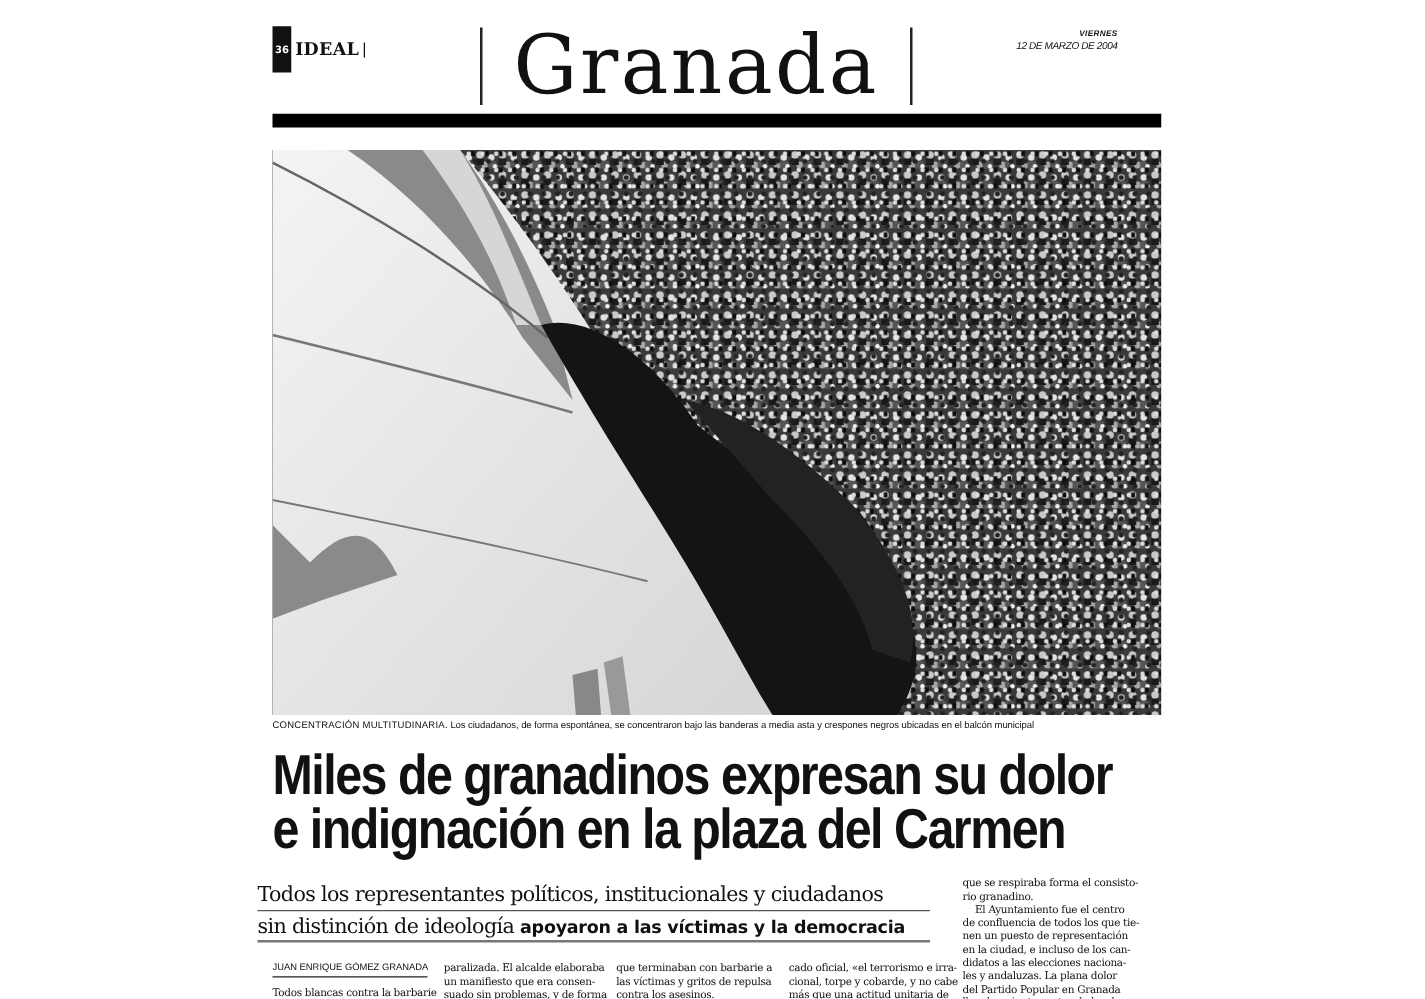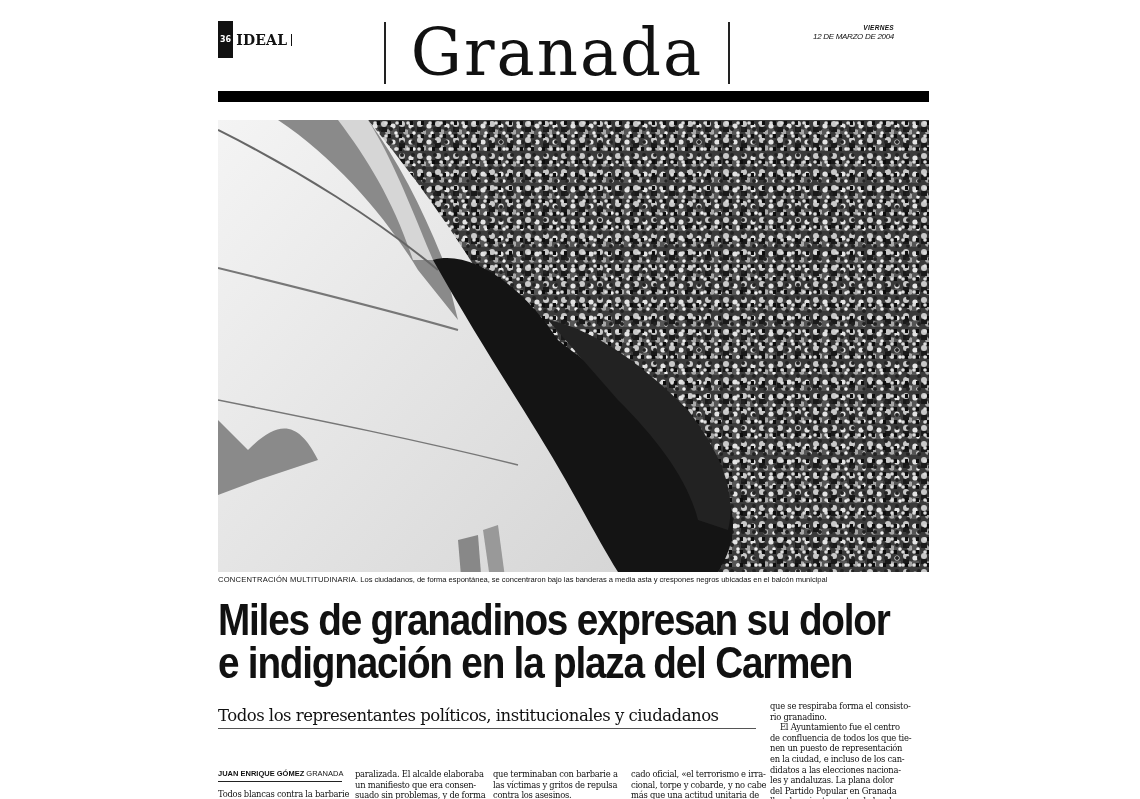--- a/index.html
+++ b/index.html
@@ -24,27 +24,27 @@
   .thick-rule { position: absolute; left: 218px; top: 91px; width: 711px; height: 11px; background: #000; }
 
   .photo { position: absolute; left: 218px; top: 120px; width: 711px; height: 452px; overflow: hidden; background: #777; }
   .photo svg { width: 100%; height: 100%; display: block; }
 
   .caption { position: absolute; left: 218px; top: 575px; width: 711px; font-family: "Liberation Sans", sans-serif; font-size: 7.6px; white-space: nowrap; letter-spacing: -0.05px; }
   .caption-lead { font-weight: normal; letter-spacing: 0.2px; }
 
   .headline { position: absolute; left: 218px; top: 598px; width: 700px; font-family: "Liberation Sans", sans-serif; font-weight: bold; font-size: 45px; line-height: 43px; letter-spacing: -1.4px; transform: scaleX(0.86); transform-origin: left top; width: 820px; }
 
-  .deck { position: absolute; left: 218px; top: 704px; width: 538px; font-family: "DejaVu Serif", serif; font-size: 16.5px; }
+  .deck { position: absolute; left: 206px; top: 704px; width: 538px; font-family: "DejaVu Serif", serif; font-size: 16.5px; }
   .deck-line { height: 25px; line-height: 24px; border-bottom: 1px solid #555; white-space: nowrap; letter-spacing: -0.5px; }
   .deck-line.second { border-bottom: 2px solid #777; }
   .deck-bold { font-family: "DejaVu Sans", sans-serif; font-weight: bold; font-size: 14px; letter-spacing: -0.2px; }
 
   .byline { position: absolute; left: 218px; top: 769px; width: 124px; font-family: "Liberation Sans", sans-serif; font-size: 7.5px; border-bottom: 1px solid #222; padding-bottom: 3px; white-space: nowrap; }
-  .byline-name { font-weight: bold; }
+  .byline-name { font-weight: normal; }
 
   .col { position: absolute; font-family: "DejaVu Serif", serif; font-size: 8.4px; line-height: 10.6px; letter-spacing: -0.25px; color: #111; }
   .col p { white-space: nowrap; }
   .col p.indent { text-indent: 10px; }
   .col1 { left: 218px; top: 789px; width: 126px; }
   .col2 { left: 355px; top: 769px; width: 126px; }
   .col3 { left: 493px; top: 769px; width: 126px; }
   .col4 { left: 631px; top: 769px; width: 126px; }
   .col5 { left: 770px; top: 701px; width: 159px; }
 </style>
@@ -118,20 +118,23 @@
   <span class="caption-lead">CONCENTRACIÓN MULTITUDINARIA.</span><span> Los ciudadanos, de forma espontánea, se concentraron bajo las banderas a media asta y crespones negros ubicadas en el balcón municipal</span>
 </div>
 
 <h2 class="headline">
   <div>Miles de granadinos expresan su dolor</div>
   <div>e indignación en la plaza del Carmen</div>
 </h2>
 
 <div class="deck">
   <div class="deck-line">Todos los representantes políticos, institucionales y ciudadanos</div>
+  <div class="deck-line second">
+    <span>sin distinción de ideología </span><span class="deck-bold">apoyaron a las víctimas y la democracia</span>
+  </div>
 </div>
 
 <div class="byline">
   <span class="byline-name">JUAN ENRIQUE GÓMEZ</span><span> GRANADA</span>
 </div>
 
 <div class="col col1">
   <p>Todos blancas contra la barbarie</p>
 </div>
 <div class="col col2">

